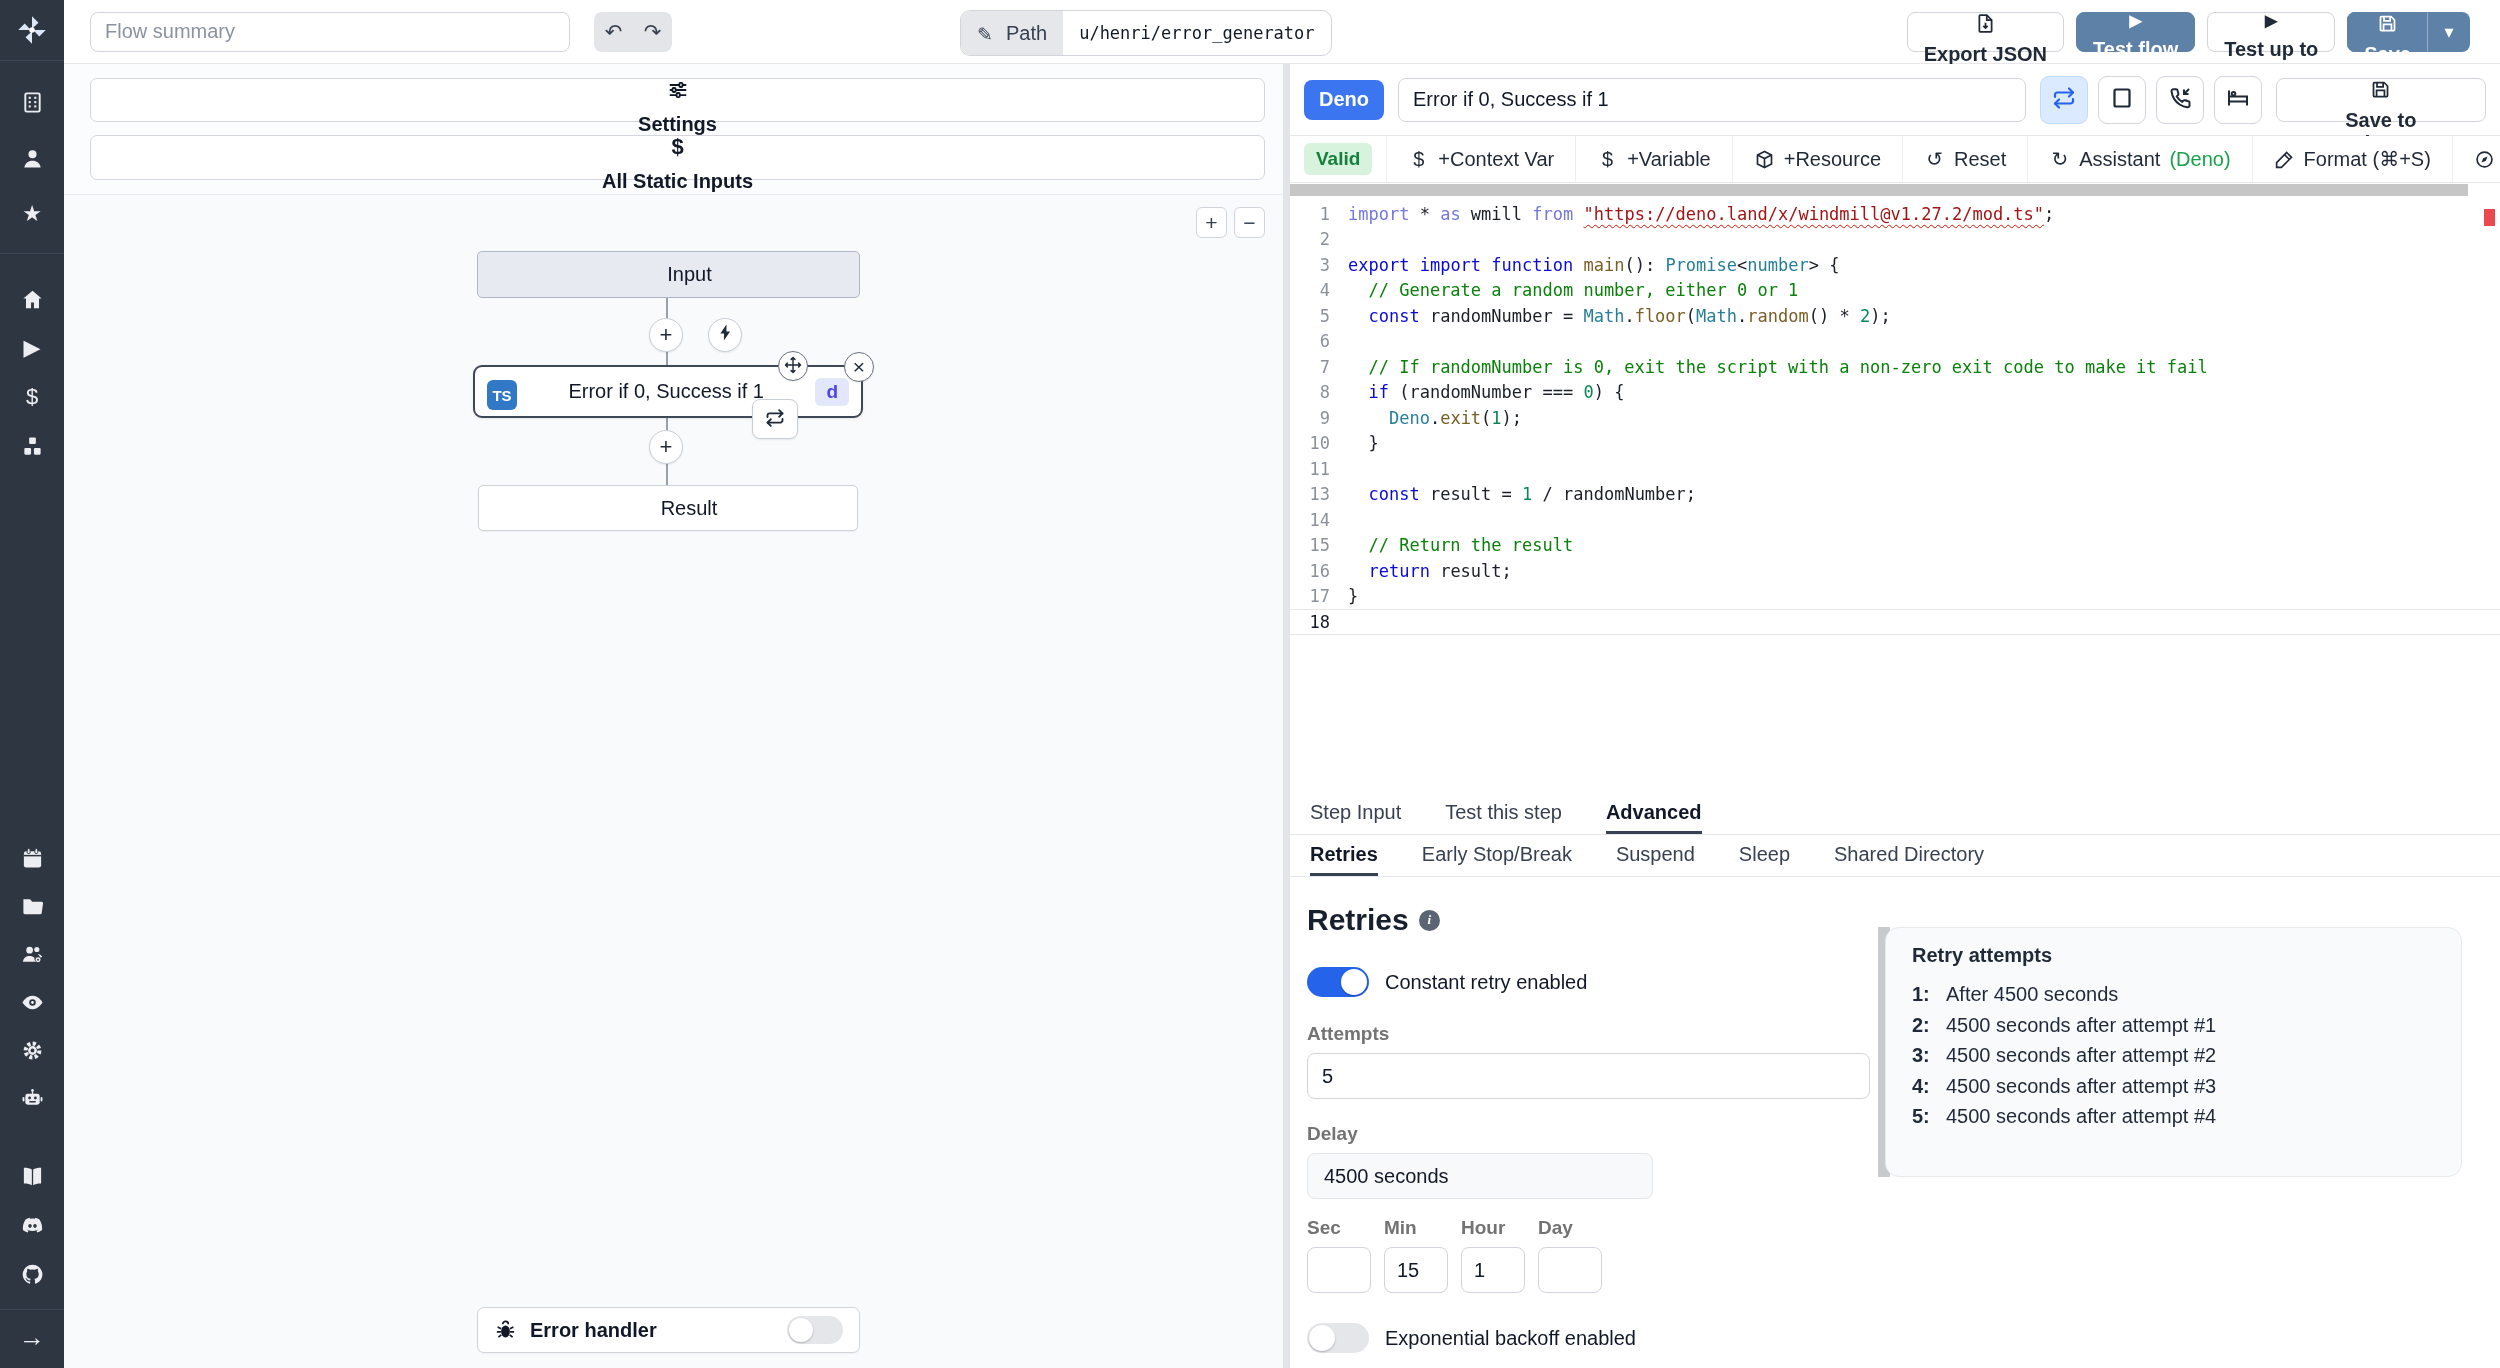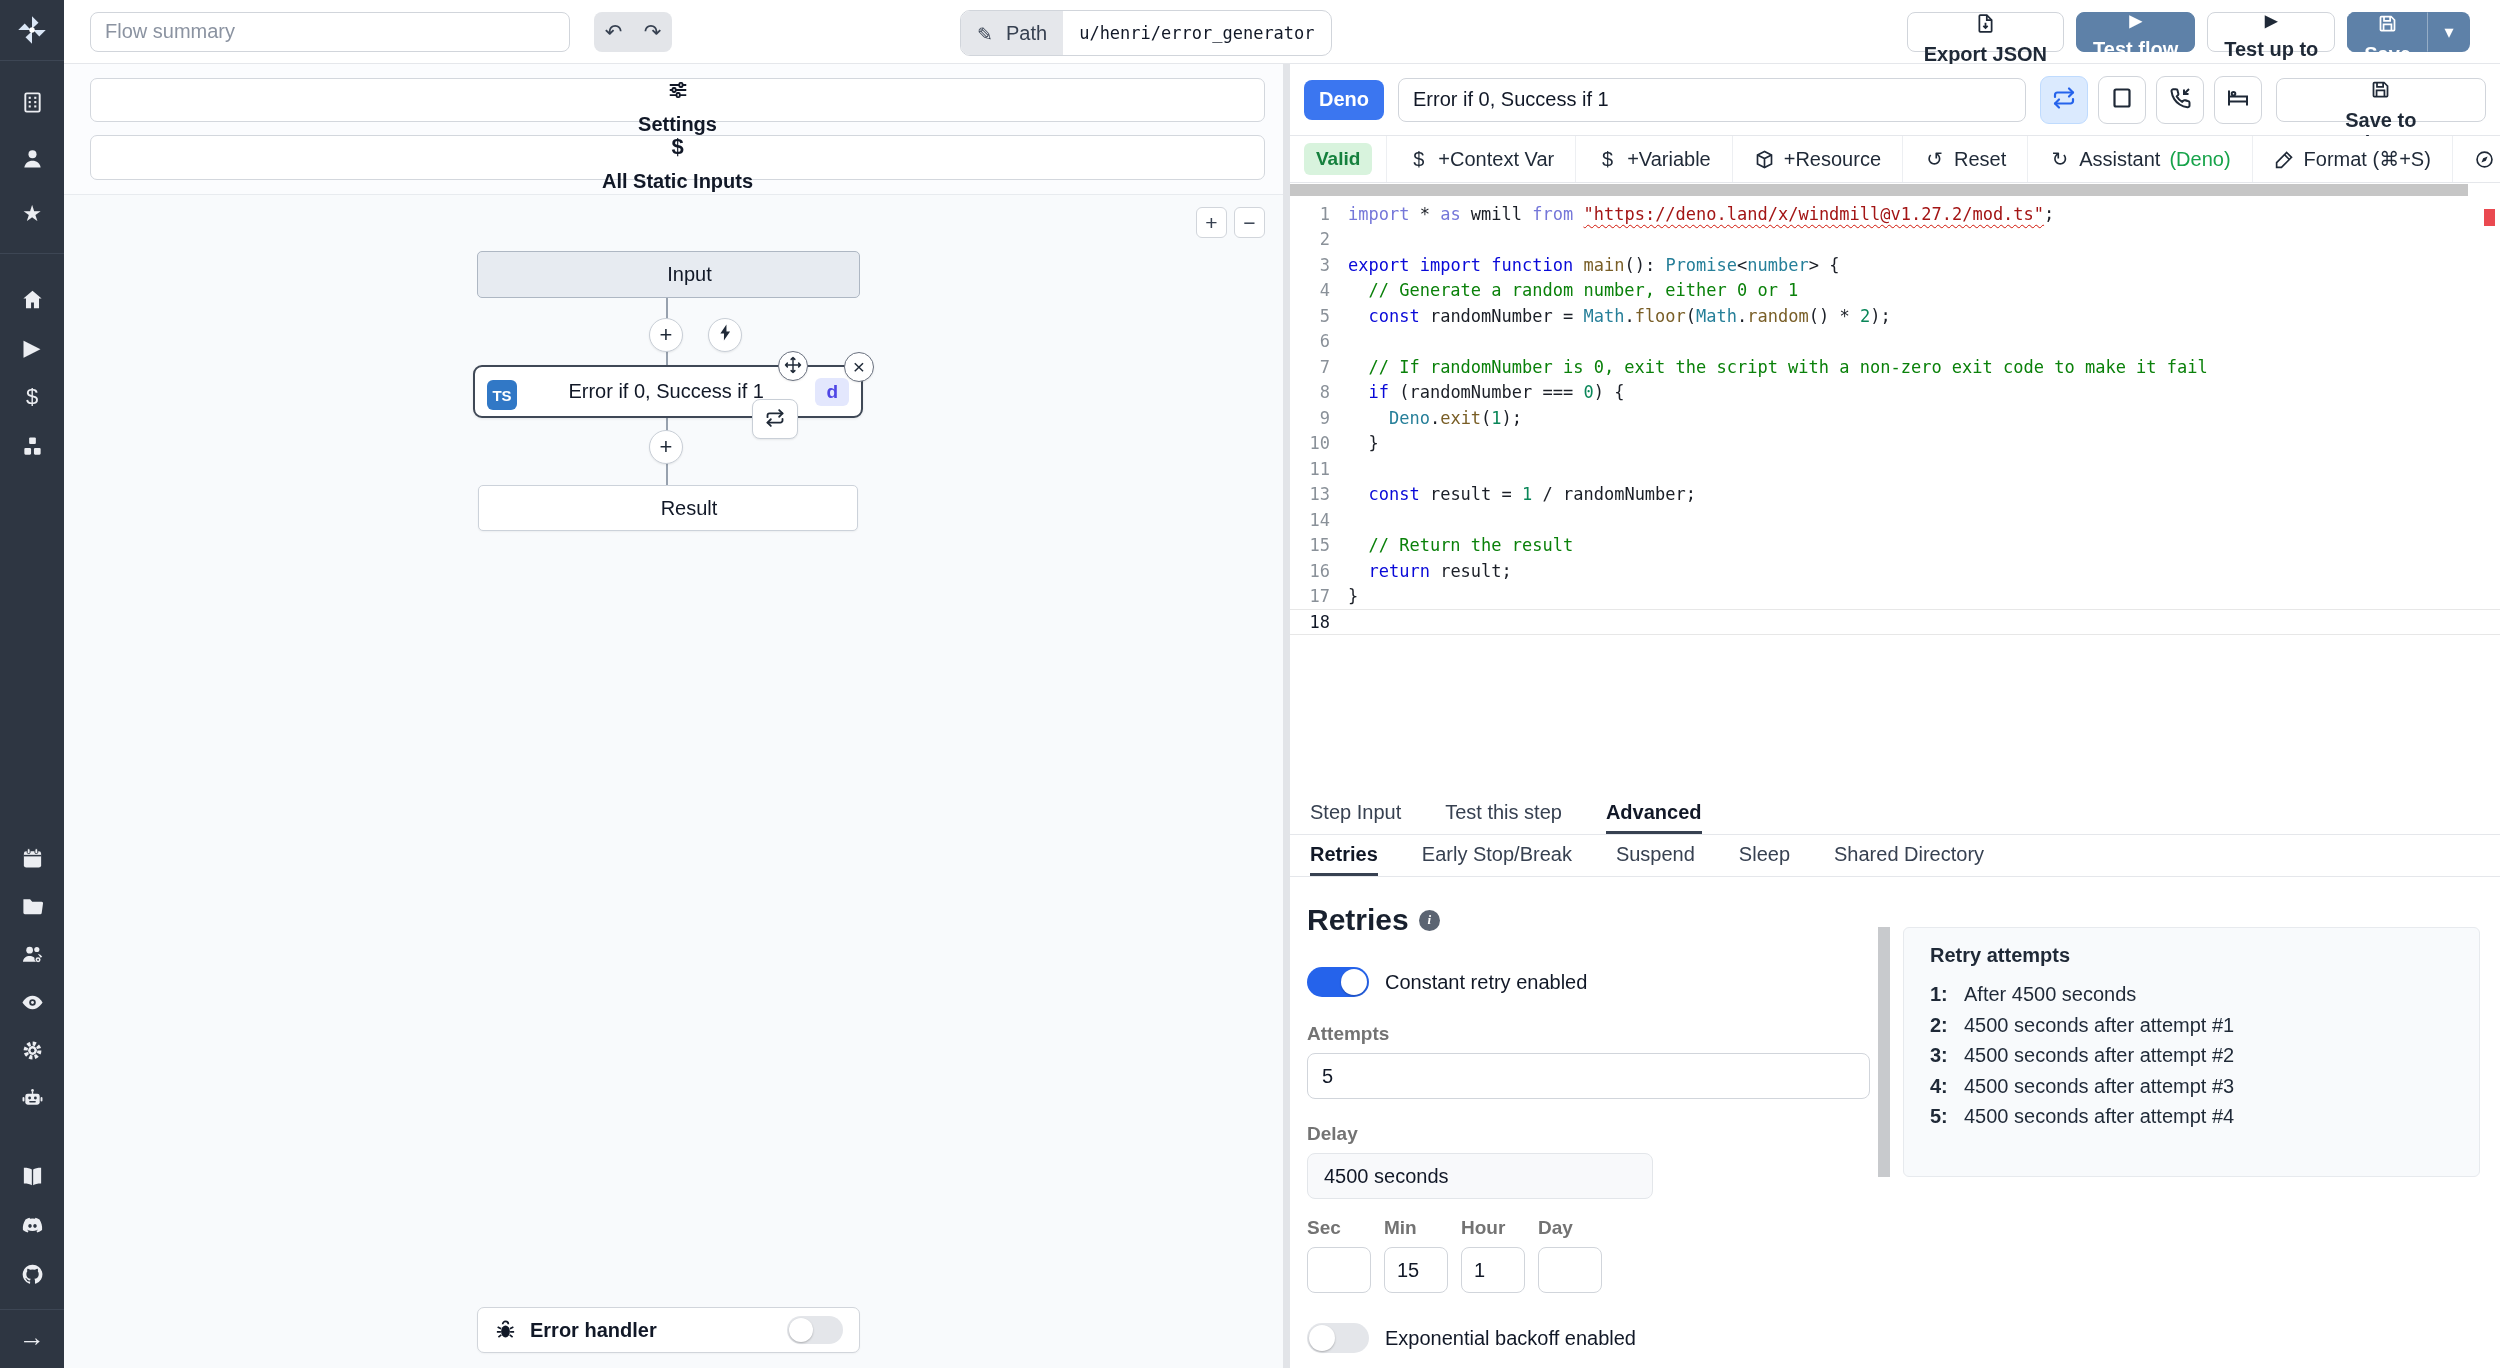--- a/index.html
+++ b/index.html
@@ -148,22 +148,22 @@
   .txt-input{display:block;margin-top:8px;height:46px;border:1px solid #d1d5db;border-radius:8px;padding:0 14px;
              font-size:20px;font-family:inherit;color:#111827;box-sizing:border-box;outline:none;background:#fff;}
   .attempts-in{width:563px;}
   .delay-box{margin-top:8px;width:346px;height:46px;background:#f8f9fb;border:1px solid #e3e6ea;border-radius:8px;
              display:flex;align-items:center;padding:0 16px;font-size:20px;color:#111827;box-sizing:border-box;}
   .time-row{display:flex;gap:13px;margin-top:18px;}
   .time-col{display:flex;flex-direction:column;width:64px;}
   .time-col .fld-label{margin-top:0;}
   .time-col .txt-input{width:64px;padding:0 12px;}
   .vthumb{position:absolute;left:588px;top:50px;width:12px;height:250px;background:#c8cacd;cursor:pointer;}
-  .retry-panel{position:absolute;left:613px;top:50px;width:577px;height:250px;background:#f8fafc;border:1px solid #e7eaee;
-               border-radius:6px;padding:16px 26px;box-sizing:border-box;}
+  .retry-panel{position:absolute;left:595px;top:50px;width:577px;height:250px;background:#f8fafc;border:1px solid #e7eaee;
+               border-radius:14px;padding:16px 26px;box-sizing:border-box;}
   .rp-title{font-size:20px;font-weight:600;color:#1f2937;margin-bottom:12px;}
   .rp-item{font-size:20px;color:#1f2937;line-height:30.5px;display:flex;}
   .rp-n{font-weight:700;width:34px;flex:none;}
 </style>
 </head>
 <body>
 
 <div class="app">
 
   <aside class="sidebar">

